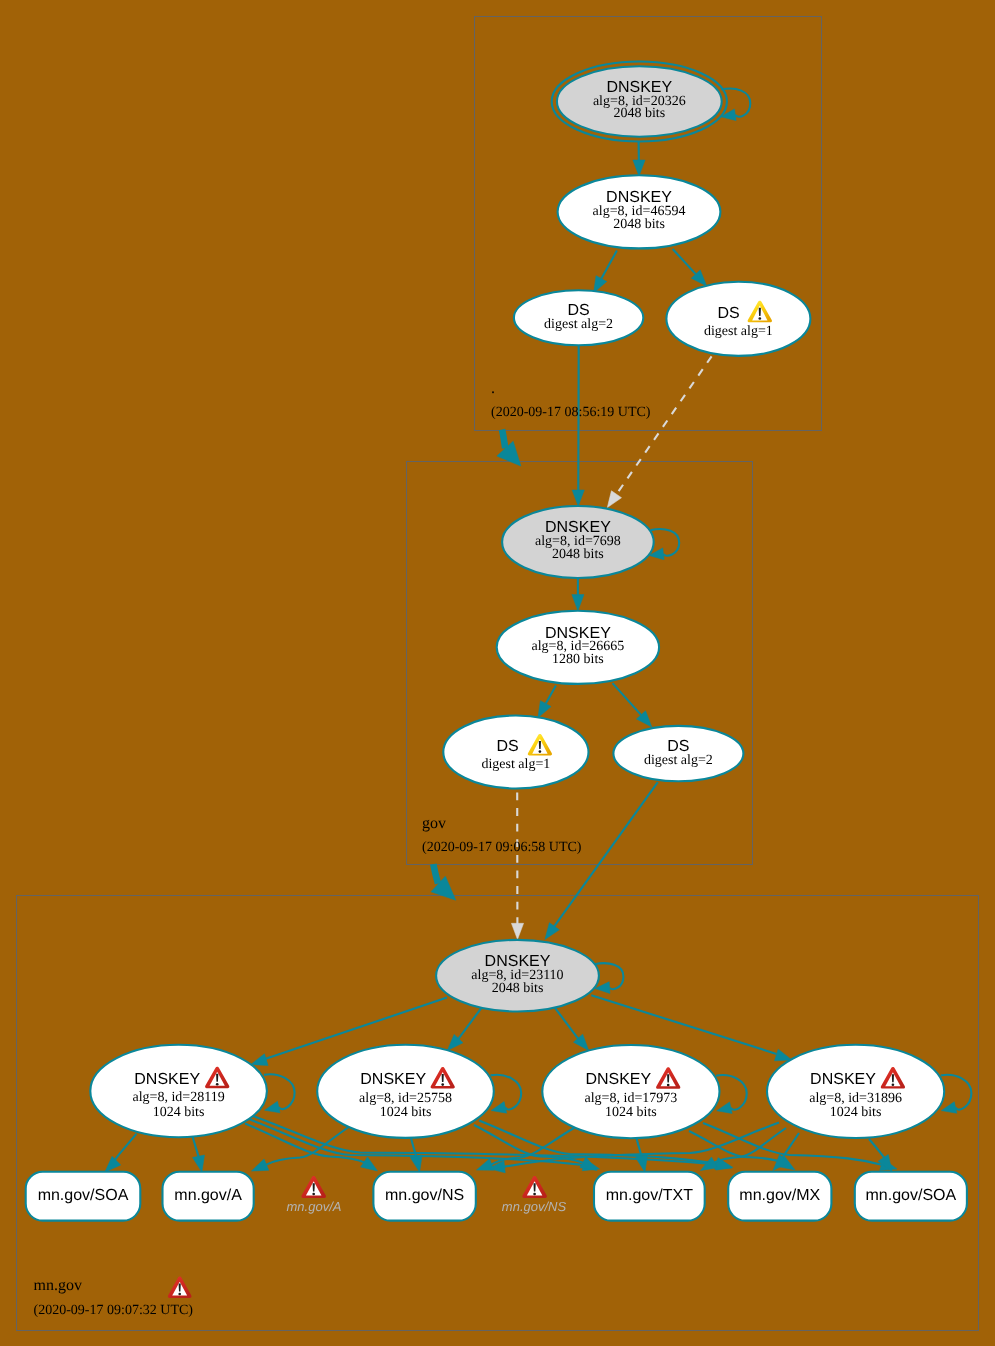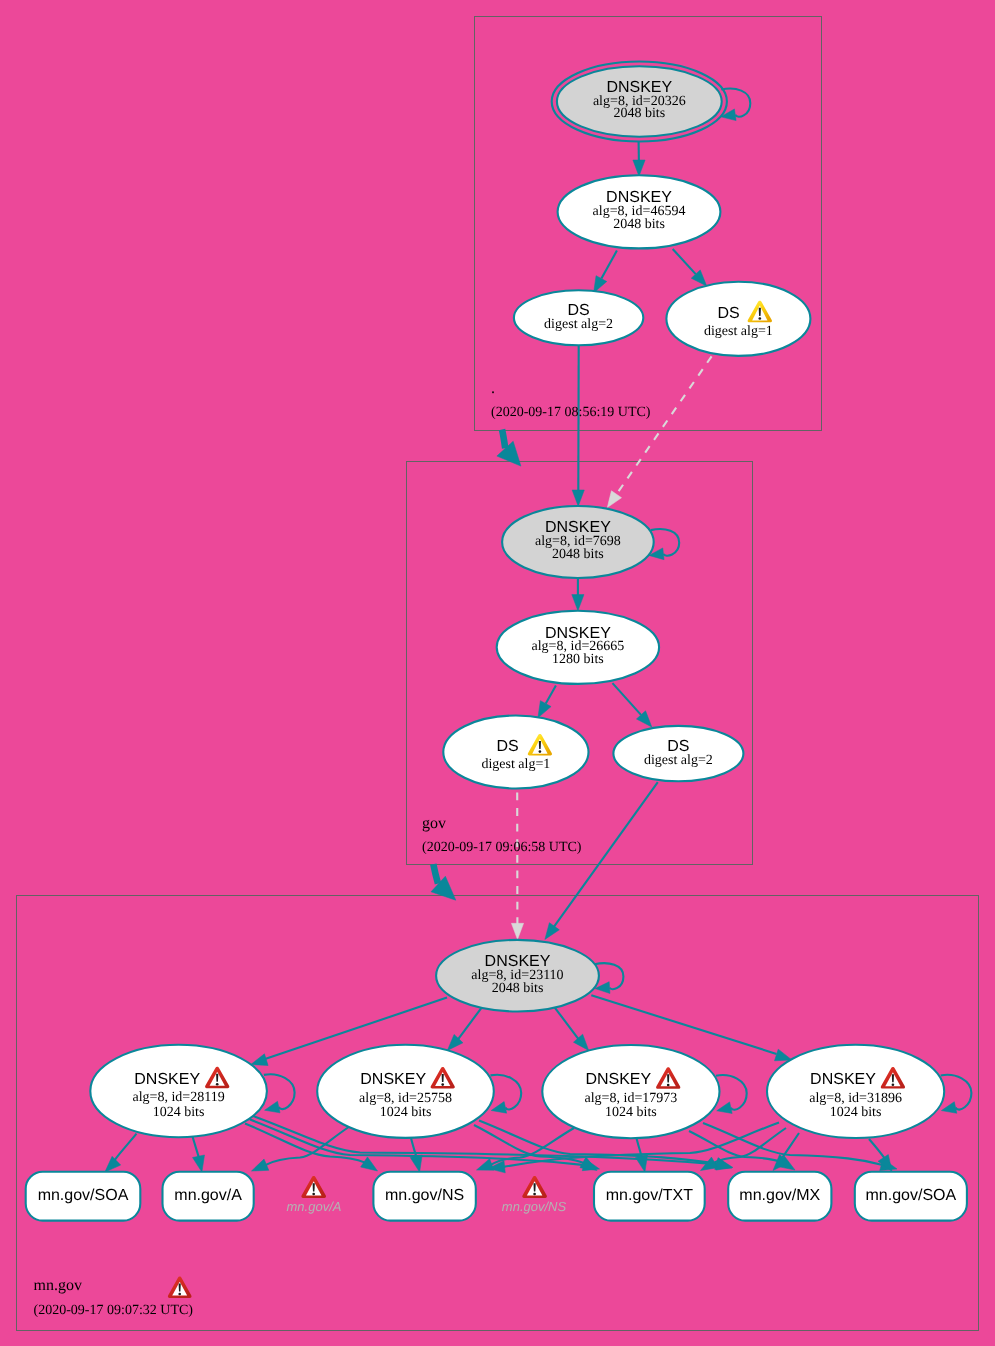--- a/index.html
+++ b/index.html
@@ -1,20 +1,20 @@
 <!DOCTYPE html>
 <html><head>
 <meta charset="utf-8">
 <title>DNSSEC Authentication Chain</title>
 <style>
   html, body { margin:0; padding:0; background:#ffffff; -webkit-font-smoothing:antialiased; }
   * { text-rendering:geometricPrecision; }
   body { width:995px; height:1346px; overflow:hidden;
          font-family:"Liberation Sans", sans-serif; }
-  #canvas { position:relative; width:995px; height:1346px; background:#ec4899; }
+  #canvas { position:relative; width:995px; height:1346px; background:#a16207; }
   svg#graph { position:absolute; left:0; top:0; display:block; shape-rendering:geometricPrecision; }
   text { dominant-baseline:alphabetic; }
   .nd-title { font-family:"Liberation Sans", sans-serif; font-size:16px; fill:#000; }
   .nd-sub   { font-family:"Liberation Serif", serif; font-size:14px; fill:#000; }
   .zn-name  { font-family:"Liberation Serif", serif; font-size:16px; fill:#000; }
   .zn-time  { font-family:"Liberation Serif", serif; font-size:14px; fill:#000; }
   .rr-label { font-family:"Liberation Sans", sans-serif; font-size:16px; fill:#000; }
   .er-label { font-family:"Liberation Sans", sans-serif; font-size:13px; font-style:italic; fill:#b3b3b3; }
 </style>
 </head>

